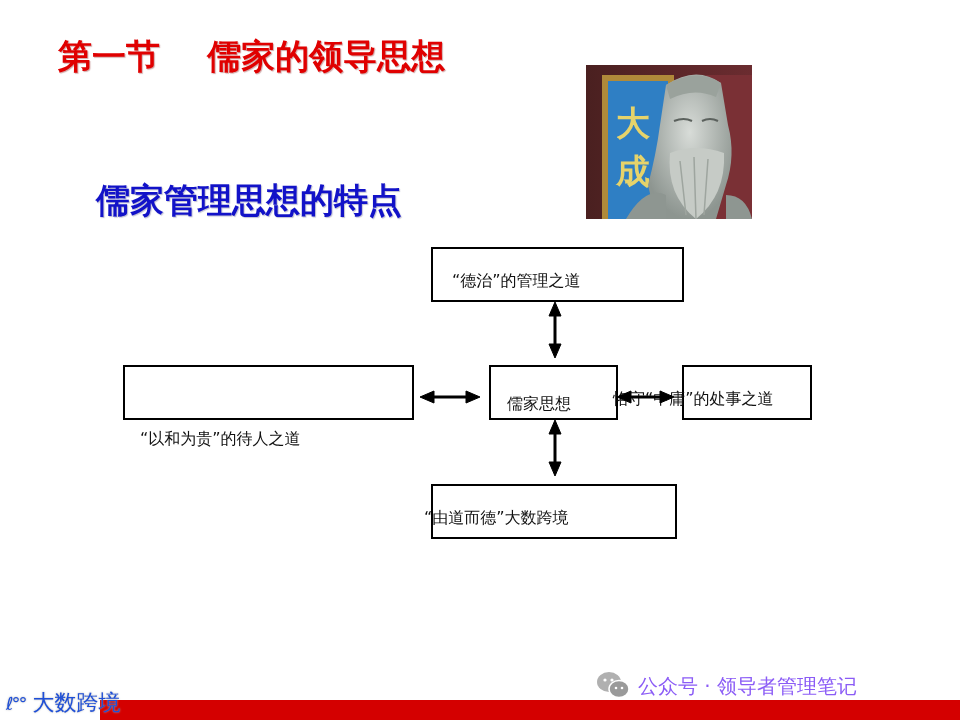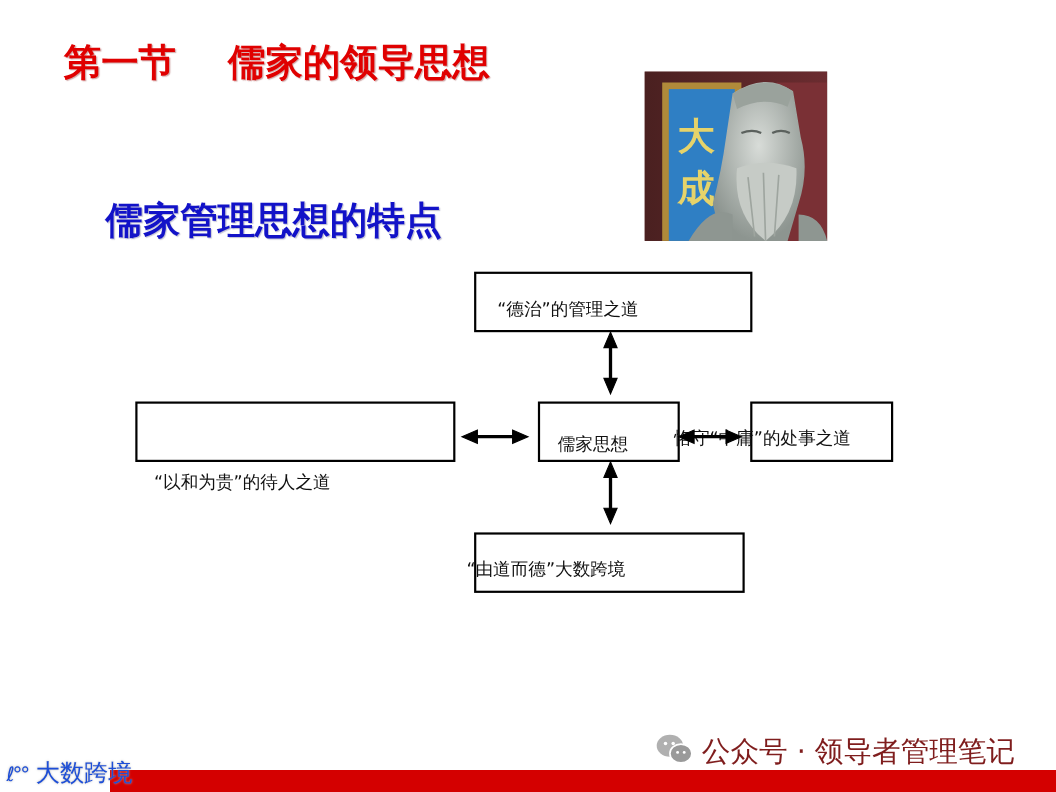--- a/index.html
+++ b/index.html
@@ -30,22 +30,22 @@
     .label {
       position: absolute; font-size: 16px; color: #111; white-space: nowrap; line-height: 30px;
     }
     svg.arrows { position: absolute; left: 0; top: 0; }
     .watermark-left {
       position: absolute; left: 6px; top: 688px; font-size: 22px; color: #1d4ed8;
       font-weight: normal; white-space: nowrap;
       text-shadow: 0 0 2px #aaa;
     }
     .watermark-right {
-      position: absolute; left: 596px; top: 666px; height: 34px; display: flex; align-items: flex-start;
-      color: #7f1d1d; font-size: 26px; white-space: nowrap;
+      position: absolute; left: 596px; top: 666px; height: 34px; display: flex; align-items: flex-end;
+      color: #8b5cf6; font-size: 20px; white-space: nowrap;
     }
     .wechat-icon { width: 34px; height: 30px; margin-right: 8px; position: relative; }
     .footer-bar {
       position: absolute; left: 100px; top: 700px; width: 860px; height: 20px; background: #d40000;
     }
   </style>
 </head>
 <body>
 
 <div class="title">第一节    儒家的领导思想</div>

